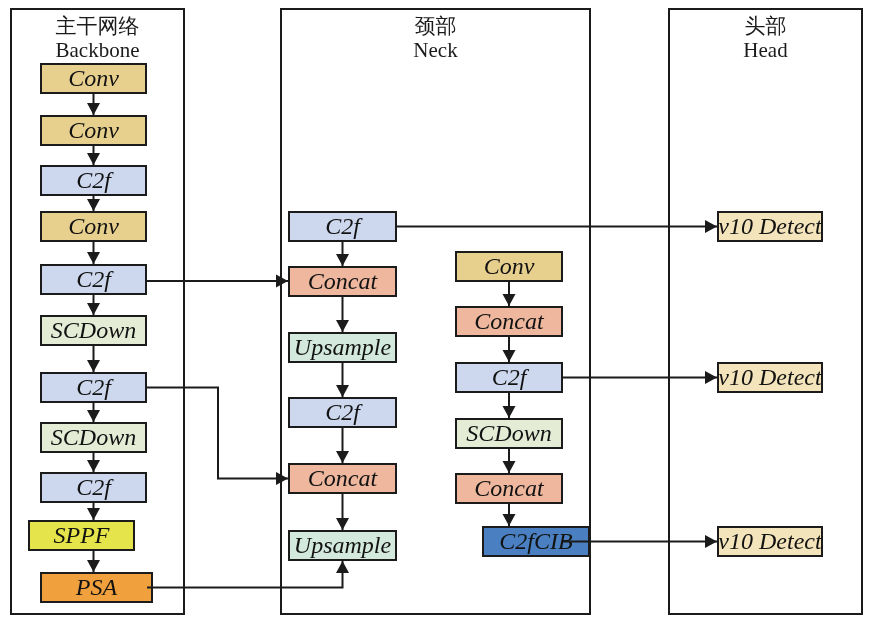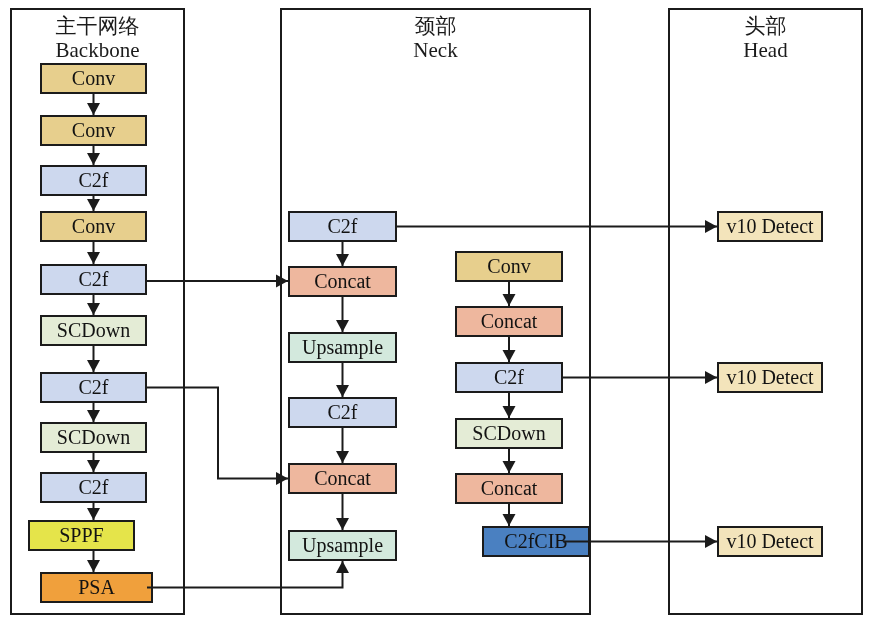--- a/index.html
+++ b/index.html
@@ -39,24 +39,25 @@
     font-size: 21px;
     line-height: 24px;
   }
   .node {
     position: absolute;
     border: 2px solid #1b1b1b;
     box-sizing: border-box;
     display: flex;
     align-items: center;
     justify-content: center;
-    font-size: 20px;
+    font-size: 24px;
     color: #121212;
     z-index: 2;
     white-space: nowrap;
+    font-style: italic;
   }
   .edge-line {
     fill: none;
     stroke: #1b1b1b;
     stroke-width: 2;
   }
   .edge-head {
     fill: #1b1b1b;
     stroke: none;
   }

